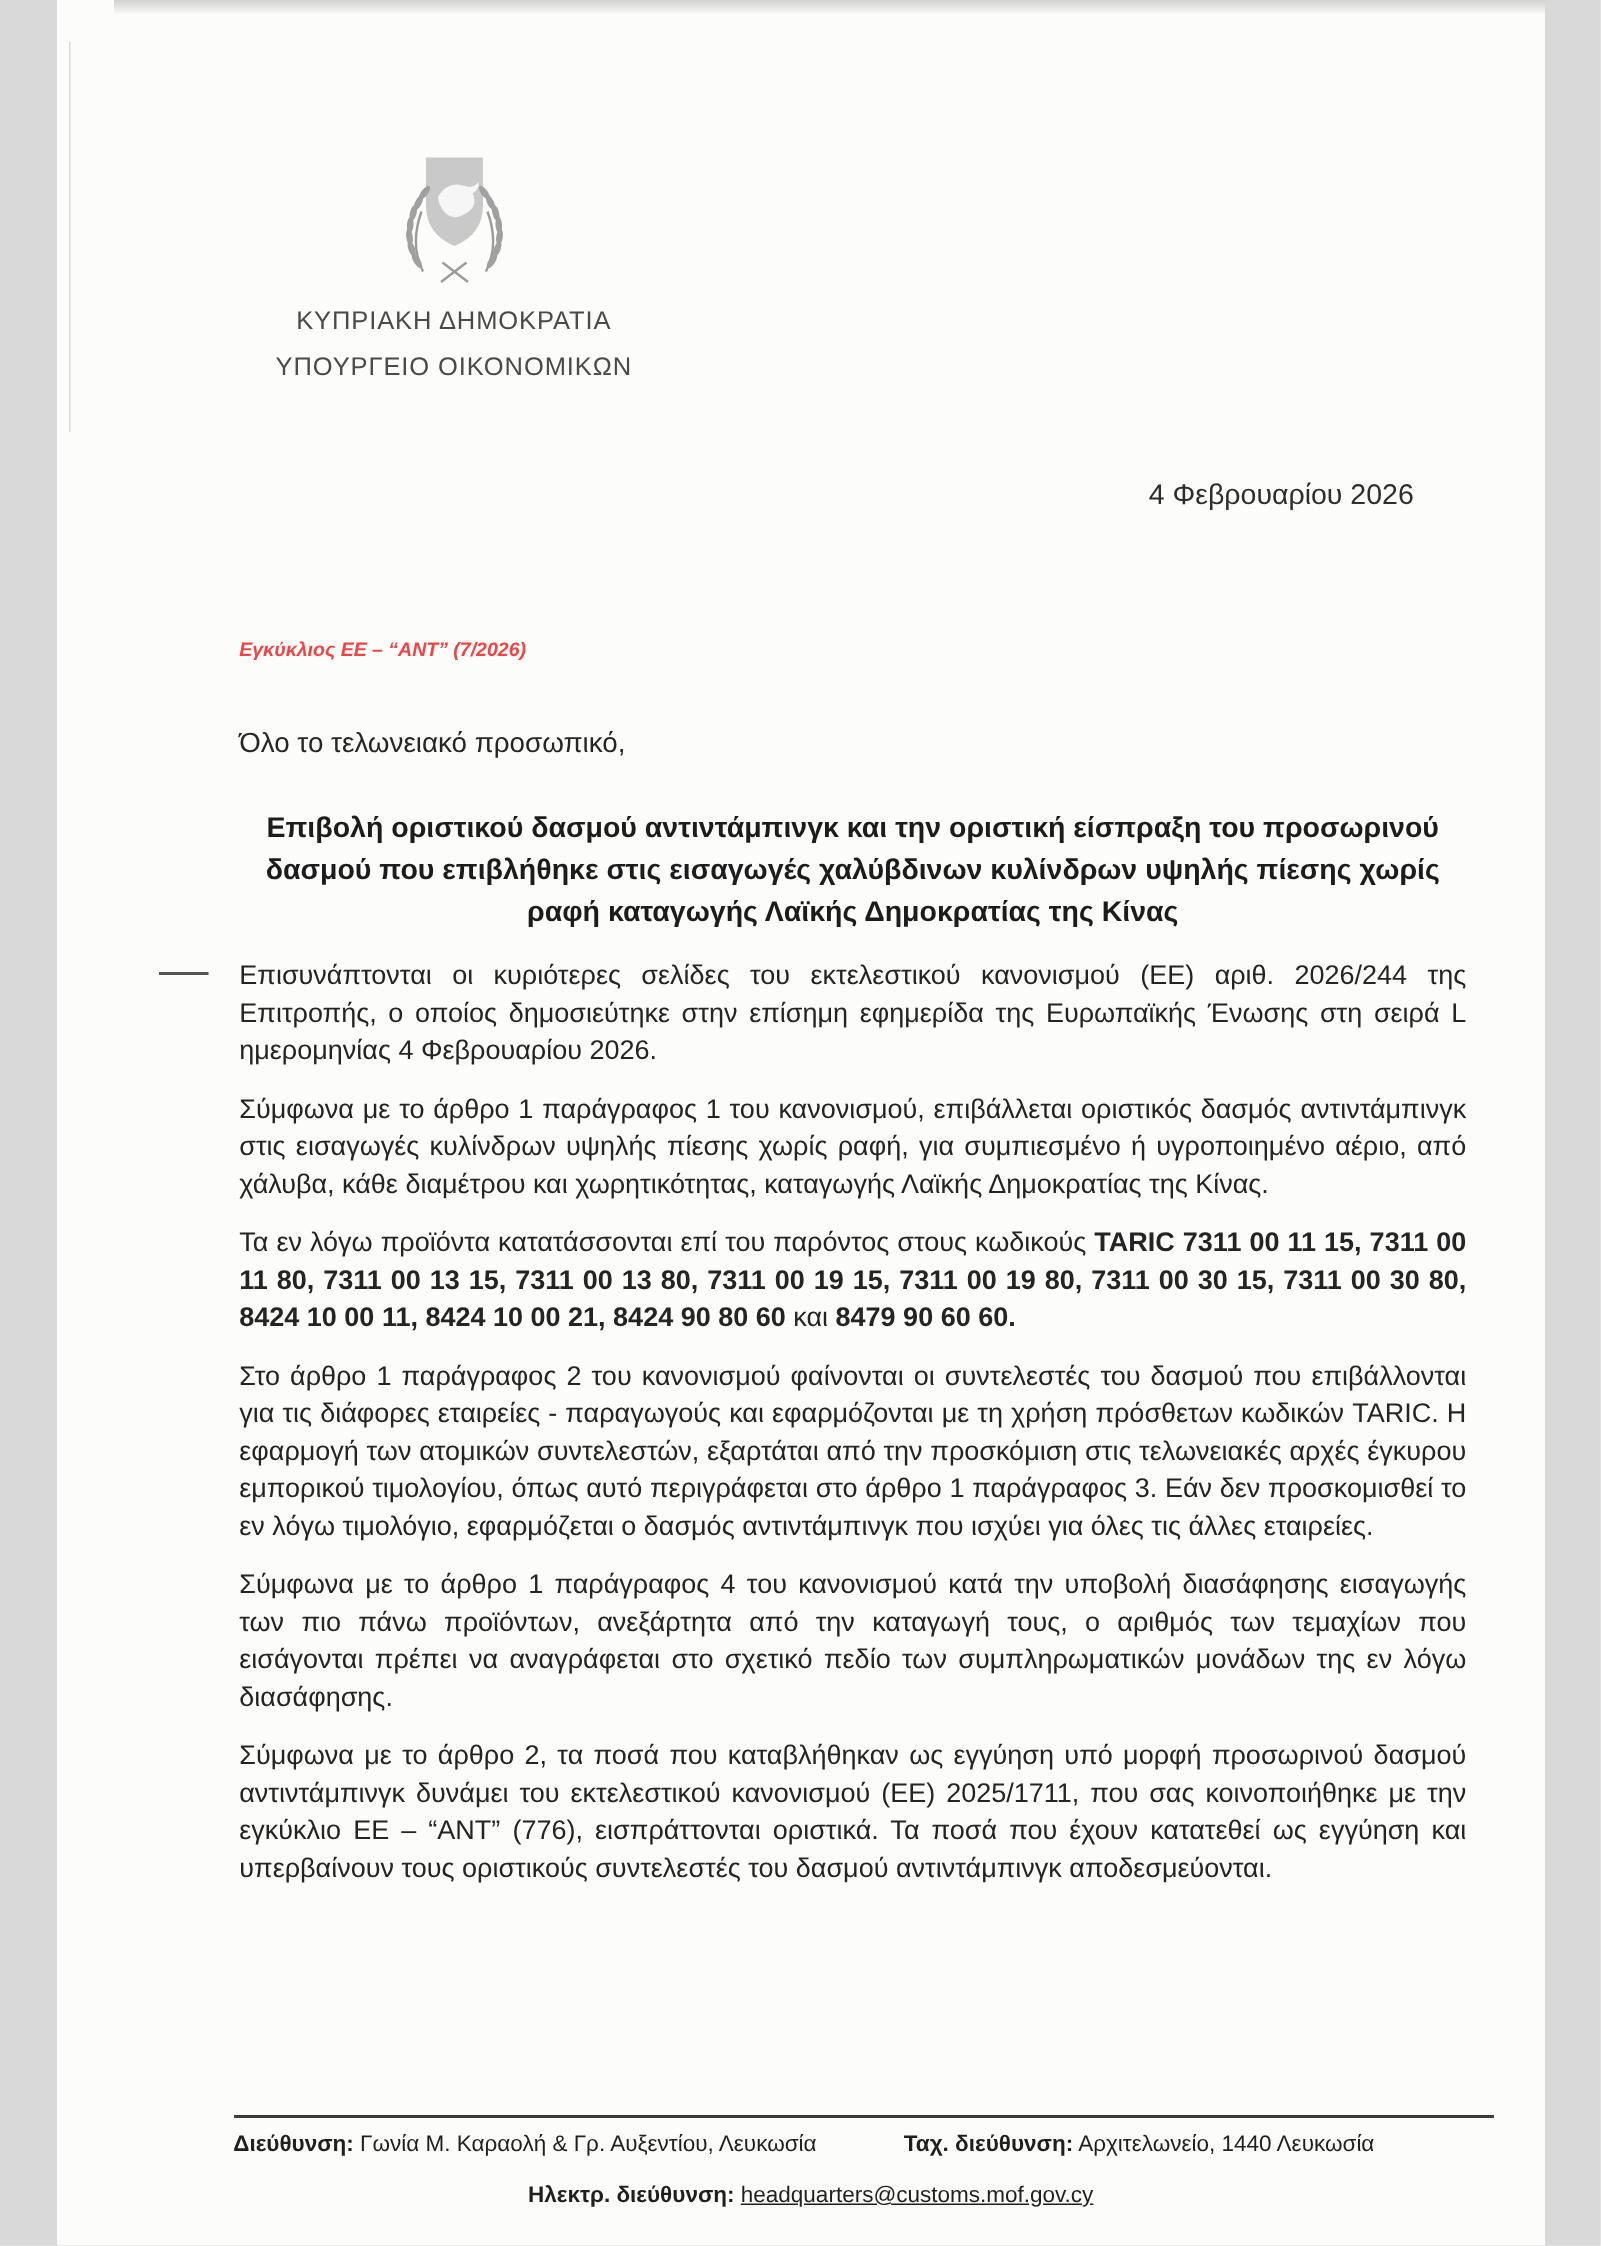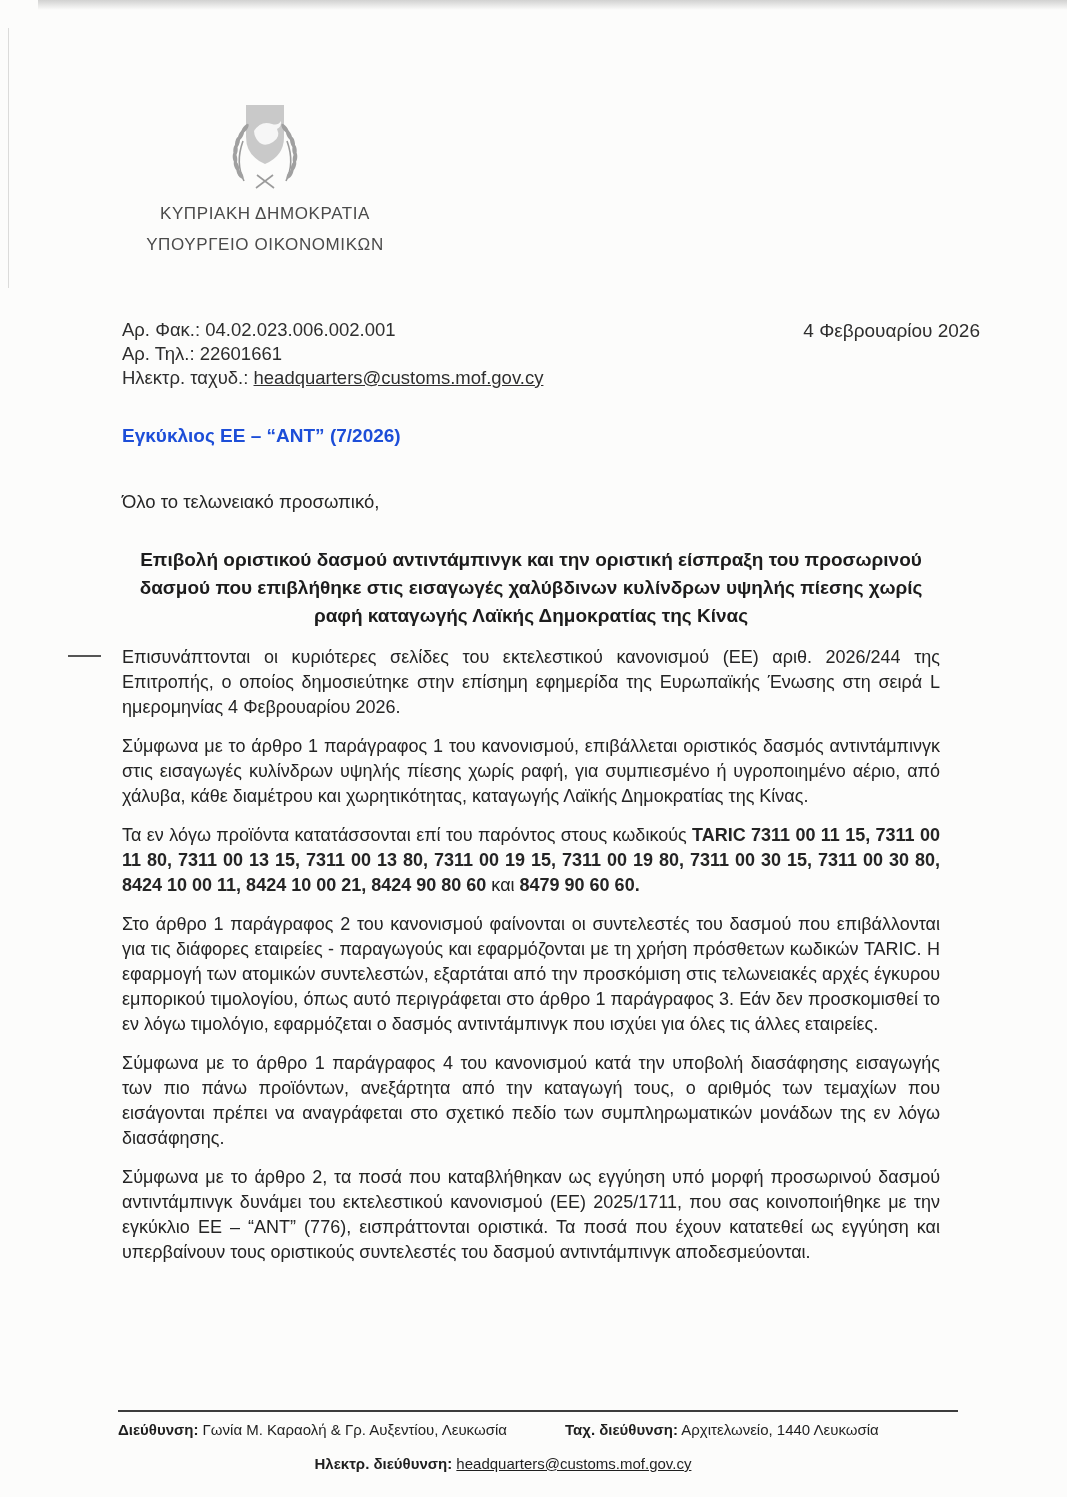--- a/index.html
+++ b/index.html
@@ -1,18 +1,18 @@
 <!DOCTYPE html>
 <html lang="el"><head>
 <meta charset="utf-8">
 <style>
   html,body{margin:0;padding:0;background:#d9d9d9;}
   .page{
     position:relative;
-    width:1067px;height:1497px;
+    width:992px;height:1497px;
     margin:0 auto;
     background:#fcfcfb;
     font-family:"Liberation Sans", sans-serif;
     color:#262626;
     overflow:hidden;
   }
   
   .scan-top{position:absolute;top:0;left:38px;right:0;height:10px;
     background:linear-gradient(to bottom, rgba(110,110,110,.30), rgba(255,255,255,0));}
   .scan-left{position:absolute;top:28px;left:8px;width:1px;height:260px;background:rgba(120,120,120,.25);}
@@ -26,21 +26,21 @@
   .hdr-right .hdr-line1{margin-top:24px;}
   .hdr-right .hdr-line2{margin-top:12px;}
 
   
   .meta{position:absolute;left:122px;top:318px;width:560px;font-size:18.5px;line-height:24px;color:#2e2e2e;}
   .meta .u{text-decoration:underline;}
   .date{position:absolute;top:320px;right:87px;font-size:19px;color:#2e2e2e;text-align:center;}
 
   
   .content{position:absolute;left:122px;top:425px;width:818px;}
-  .circ-title{font-weight:bold;font-size:19px;color:#1d4ed8;}
+  .circ-title{font-weight:bold;font-size:13px;color:#ef4444;font-style:italic;}
   .saluta{margin-top:44px;font-size:18.5px;}
   .subject{margin-top:33px;text-align:center;}
   .subject-title{font-weight:bold;font-size:19px;line-height:28px;max-width:800px;margin:0 auto;color:#1c1c1c;}
   .subject-reg{font-weight:bold;font-size:19px;margin-top:7px;text-decoration:underline;color:#1c1c1c;}
 
   .bodytext{margin-top:15px;}
   .bodytext p{
     margin:0 0 14px 0;
     font-size:18px;line-height:25px;
     text-align:justify;color:#242424;
@@ -98,25 +98,20 @@
           <ellipse cx="74" cy="40" rx="2.2" ry="5.5" transform="rotate(-26 74 40)"></ellipse>
           <ellipse cx="70" cy="33.5" rx="2.2" ry="5.5" transform="rotate(-36 70 33.5)"></ellipse>
         </g>
       </svg>
     </span>
     <div class="hdr-line hdr-line1">ΚΥΠΡΙΑΚΗ ΔΗΜΟΚΡΑΤΙΑ</div>
     <div class="hdr-line hdr-line2">ΥΠΟΥΡΓΕΙΟ ΟΙΚΟΝΟΜΙΚΩΝ</div>
   </div>
 
 
-  <div class="meta">
-    <div>Αρ. Φακ.: 04.02.023.006.002.001</div>
-    <div>Αρ. Τηλ.: 22601661</div>
-    <div><span>Ηλεκτρ. ταχυδ.: </span><span class="u">headquarters@customs.mof.gov.cy</span></div>
-  </div>
   <div class="date">4 Φεβρουαρίου 2026</div>
 
   <div class="content">
 
     <div class="circ-title">Εγκύκλιος ΕΕ – “ΑΝΤ” (7/2026)</div>
 
     <div class="saluta">Όλο το τελωνειακό προσωπικό,</div>
 
     <div class="subject">
       <div class="subject-title">Επιβολή οριστικού δασμού αντιντάμπινγκ και την οριστική είσπραξη του προσωρινού δασμού που επιβλήθηκε στις εισαγωγές χαλύβδινων κυλίνδρων υψηλής πίεσης χωρίς ραφή καταγωγής Λαϊκής Δημοκρατίας της Κίνας</div>

